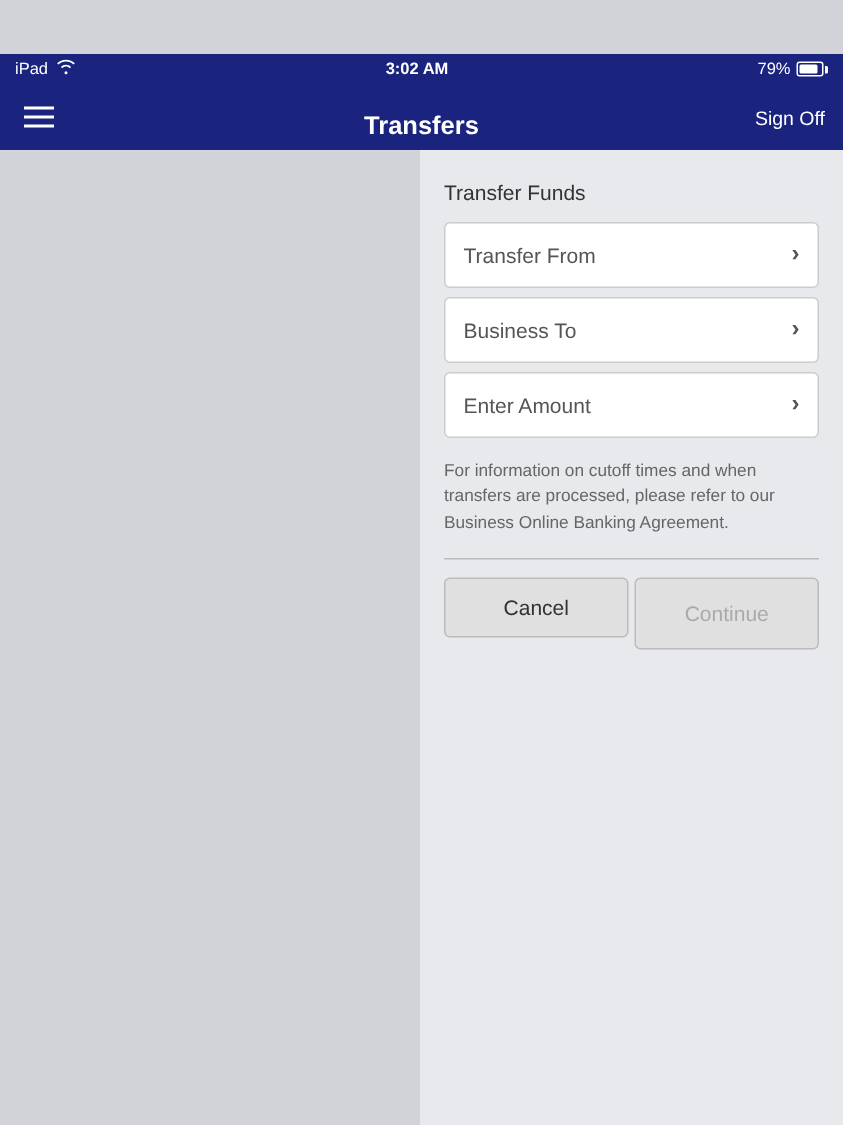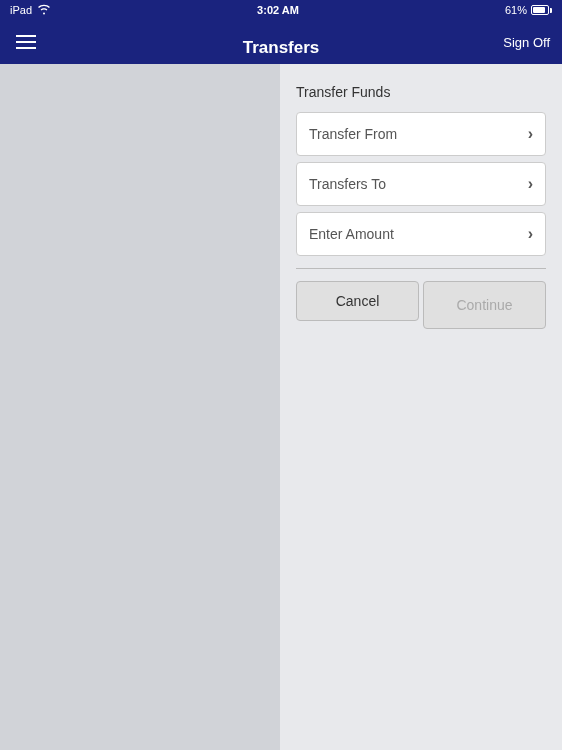--- a/index.html
+++ b/index.html
@@ -14,20 +14,21 @@
 
     
     .status-bar {
       width: 100%;
       height: 20px;
       background: #1a237e;
       display: flex;
       align-items: center;
       justify-content: space-between;
       padding: 0 10px;
+      margin-top: 36px;
     }
     .status-left {
       display: flex;
       align-items: center;
       gap: 5px;
       color: white;
       font-size: 11px;
     }
     .status-center {
       color: white;
@@ -218,21 +219,21 @@
     <span>
       <svg width="14" height="11" viewBox="0 0 14 11" fill="white">
         <path d="M7 8.5a1 1 0 1 1 0 2 1 1 0 0 1 0-2z"></path>
         <path d="M4.5 6.5c.7-.7 1.6-1.1 2.5-1.1s1.8.4 2.5 1.1l.9-.9C9.5 4.7 8.3 4.2 7 4.2s-2.5.5-3.4 1.4l.9.9z"></path>
         <path d="M2 4C3.3 2.7 5.1 2 7 2s3.7.7 5 2l.9-.9C11.4 1.6 9.3.8 7 .8S2.6 1.6 1.1 3.1L2 4z"></path>
       </svg>
     </span>
   </div>
   <div class="status-center">3:02 AM</div>
   <div class="status-right">
-    <span>61%</span>
+    <span>79%</span>
     <div class="battery">
       <div class="battery-body">
           <div class="battery-fill"></div>
         </div>
       <div class="battery-tip"></div>
     </div>
   </div>
 </div>
 
 <div class="nav-bar">
@@ -251,29 +252,30 @@
 
   <div class="content-area">
     <div class="section-title">Transfer Funds</div>
 
     <div class="form-field">
       <span class="form-field-label">Transfer From</span>
       <span class="chevron-icon">›</span>
     </div>
 
     <div class="form-field">
-      <span class="form-field-label">Transfers To</span>
+      <span class="form-field-label">Business To</span>
       <span class="chevron-icon">›</span>
     </div>
 
     <div class="form-field">
       <span class="form-field-label">Enter Amount</span>
       <span class="chevron-icon">›</span>
     </div>
 
+    <div class="info-text">For information on cutoff times and when transfers are processed, please refer to our Business Online Banking Agreement.</div>
 
     <div class="divider"></div>
 
     <div class="button-row">
       <button class="btn-cancel">Cancel</button>
       <button class="btn-continue">Continue</button>
     </div>
   </div>
 </div>
 

